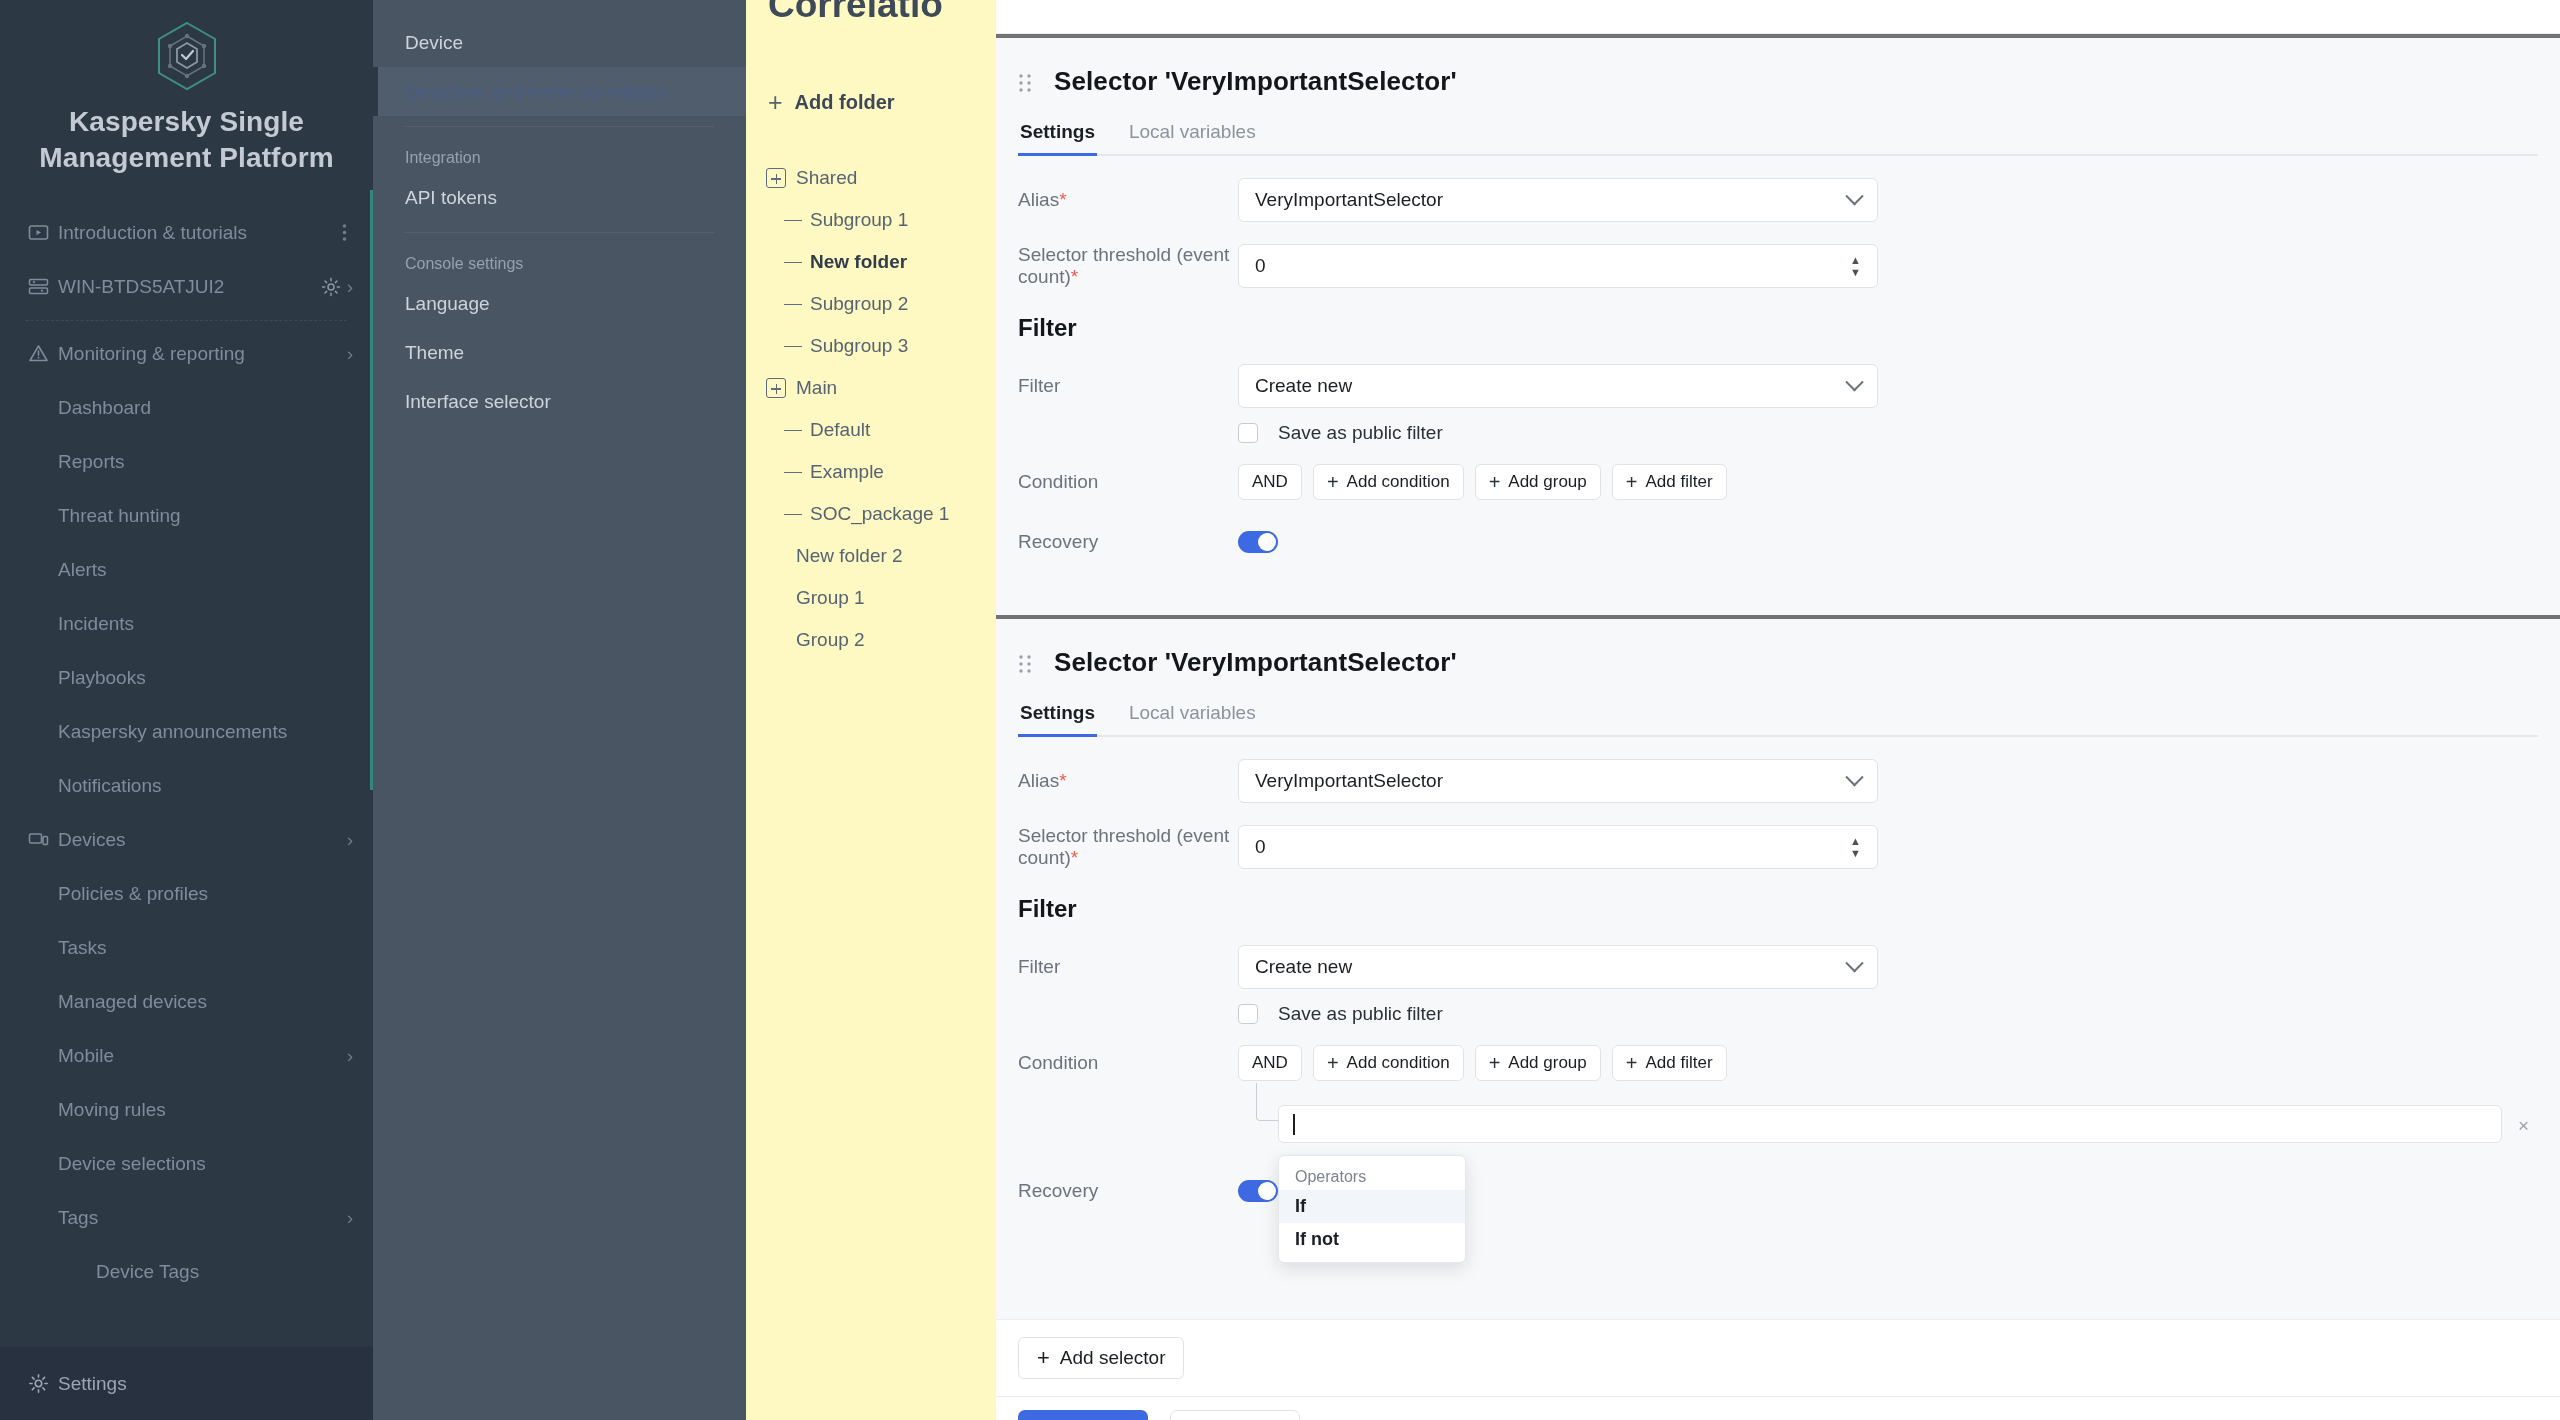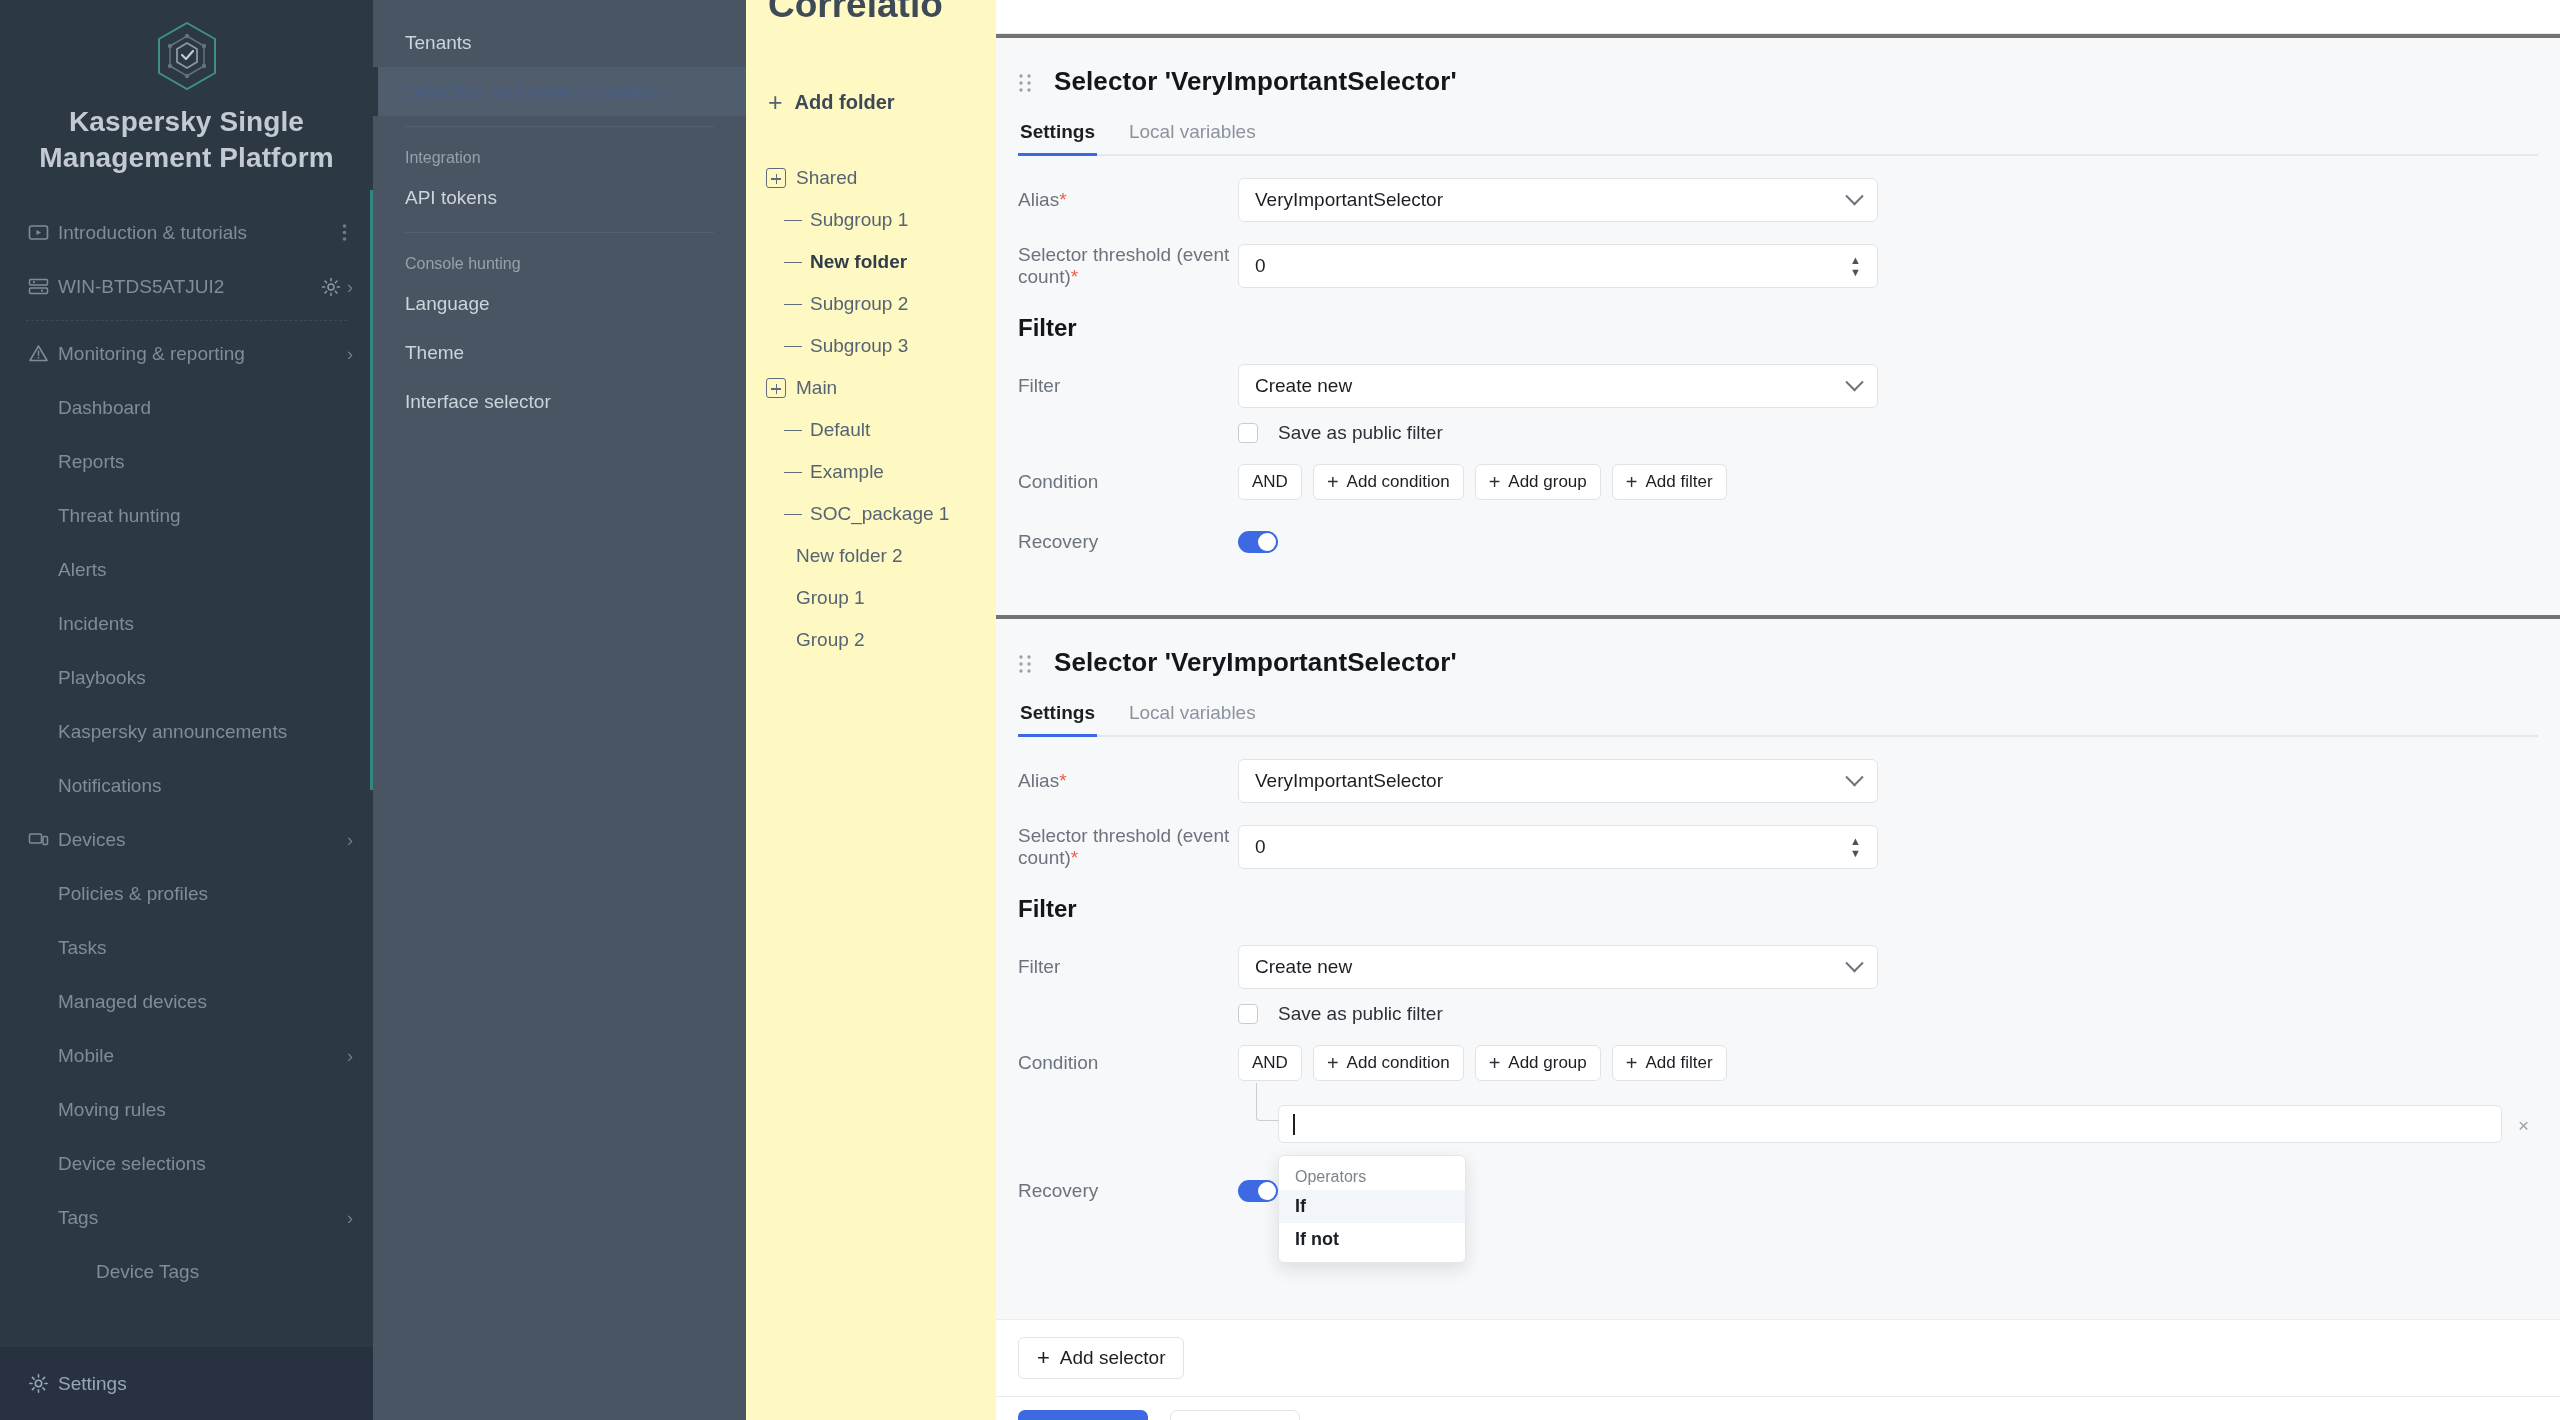--- a/index.html
+++ b/index.html
@@ -487,34 +487,34 @@
         </svg>
       </span>
       <span>Settings</span>
     </div>
 
     <div class="sb-accent"></div>
   </div>
 
   <div class="subnav">
     <div class="sn-item" style="margin-top:18px;">
-      <span>Tenants</span>
+      <span>Device</span>
     </div>
     <div class="sn-item active">
       <span>Detection and event correlation</span>
     </div>
     <div class="sn-rule"></div>
 
     <div class="sn-sect">Integration</div>
     <div class="sn-item">
       <span>API tokens</span>
     </div>
     <div class="sn-rule"></div>
 
-    <div class="sn-sect">Console hunting</div>
+    <div class="sn-sect">Console settings</div>
     <div class="sn-item">
       <span>Language</span>
     </div>
     <div class="sn-item">
       <span>Theme</span>
     </div>
     <div class="sn-item">
       <span>Interface selector</span>
     </div>
   </div>

